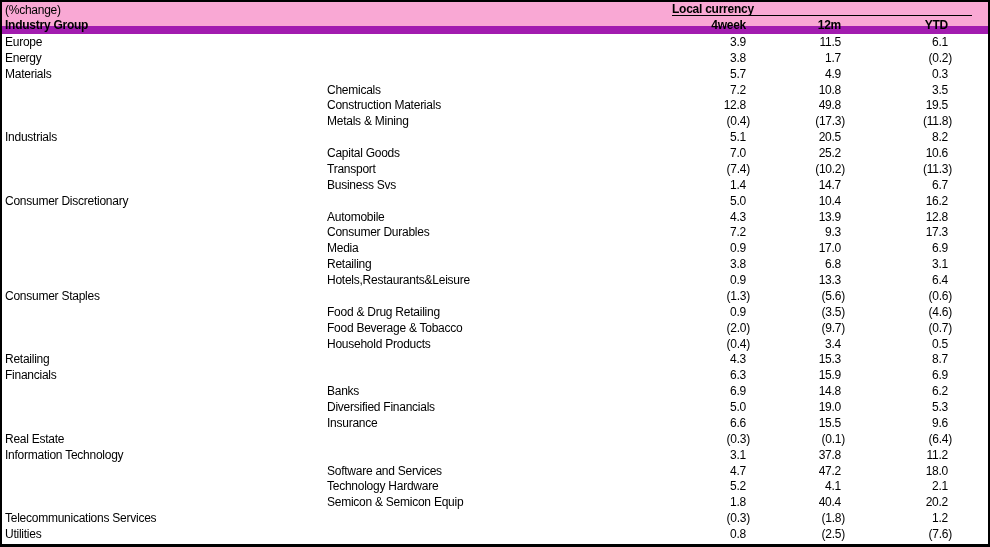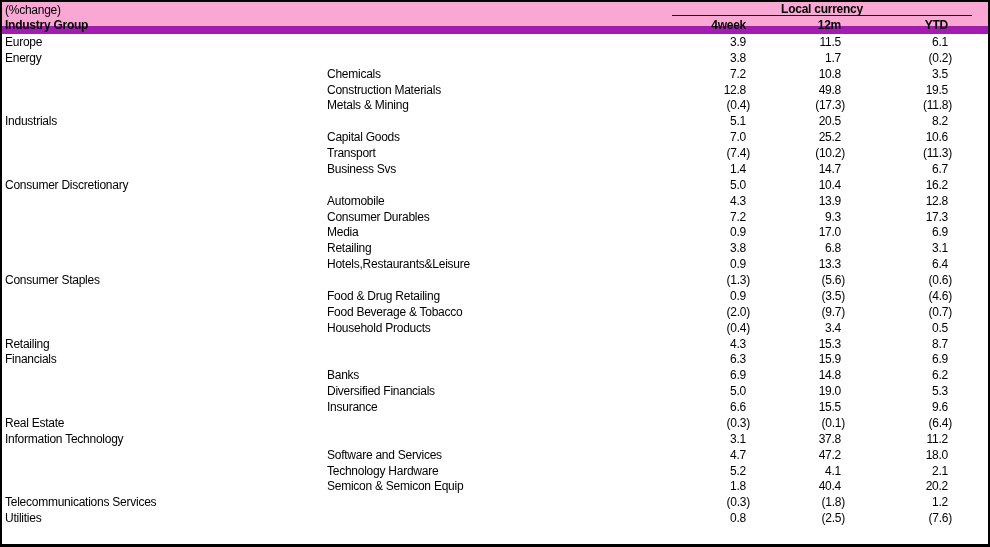--- a/index.html
+++ b/index.html
@@ -37,21 +37,20 @@
     position: absolute;
     left: 3px; top: 16px;
     height: 15px; line-height: 15px;
     font-weight: bold;
     white-space: nowrap;
   }
   .hdr-group {
     position: absolute;
     left: 670px; right: 16px; top: 0;
     height: 14px; line-height: 14px;
-    text-align: center;
     font-weight: bold;
     border-bottom: 1px solid #000000;
     white-space: nowrap;
   }
   .hdr-cols {
     position: absolute;
     left: 0; right: 0; top: 16px;
     height: 15px; line-height: 15px;
     display: flex;
     font-weight: bold;
@@ -99,20 +98,26 @@
         <div class="c-num c0 pos">3.9</div>
         <div class="c-num c1 pos">11.5</div>
         <div class="c-num c2 pos">6.1</div>
       </div>
       <div class="row group">
         <div class="c-name">Energy</div>
         <div class="c-num c0 pos">3.8</div>
         <div class="c-num c1 pos">1.7</div>
         <div class="c-num c2">(0.2)</div>
       </div>
+      <div class="row group">
+        <div class="c-name">Materials</div>
+        <div class="c-num c0 pos">5.7</div>
+        <div class="c-num c1 pos">4.9</div>
+        <div class="c-num c2 pos">0.3</div>
+      </div>
       <div class="row sub">
         <div class="c-name">Chemicals</div>
         <div class="c-num c0 pos">7.2</div>
         <div class="c-num c1 pos">10.8</div>
         <div class="c-num c2 pos">3.5</div>
       </div>
       <div class="row sub">
         <div class="c-name">Construction Materials</div>
         <div class="c-num c0 pos">12.8</div>
         <div class="c-num c1 pos">49.8</div>

